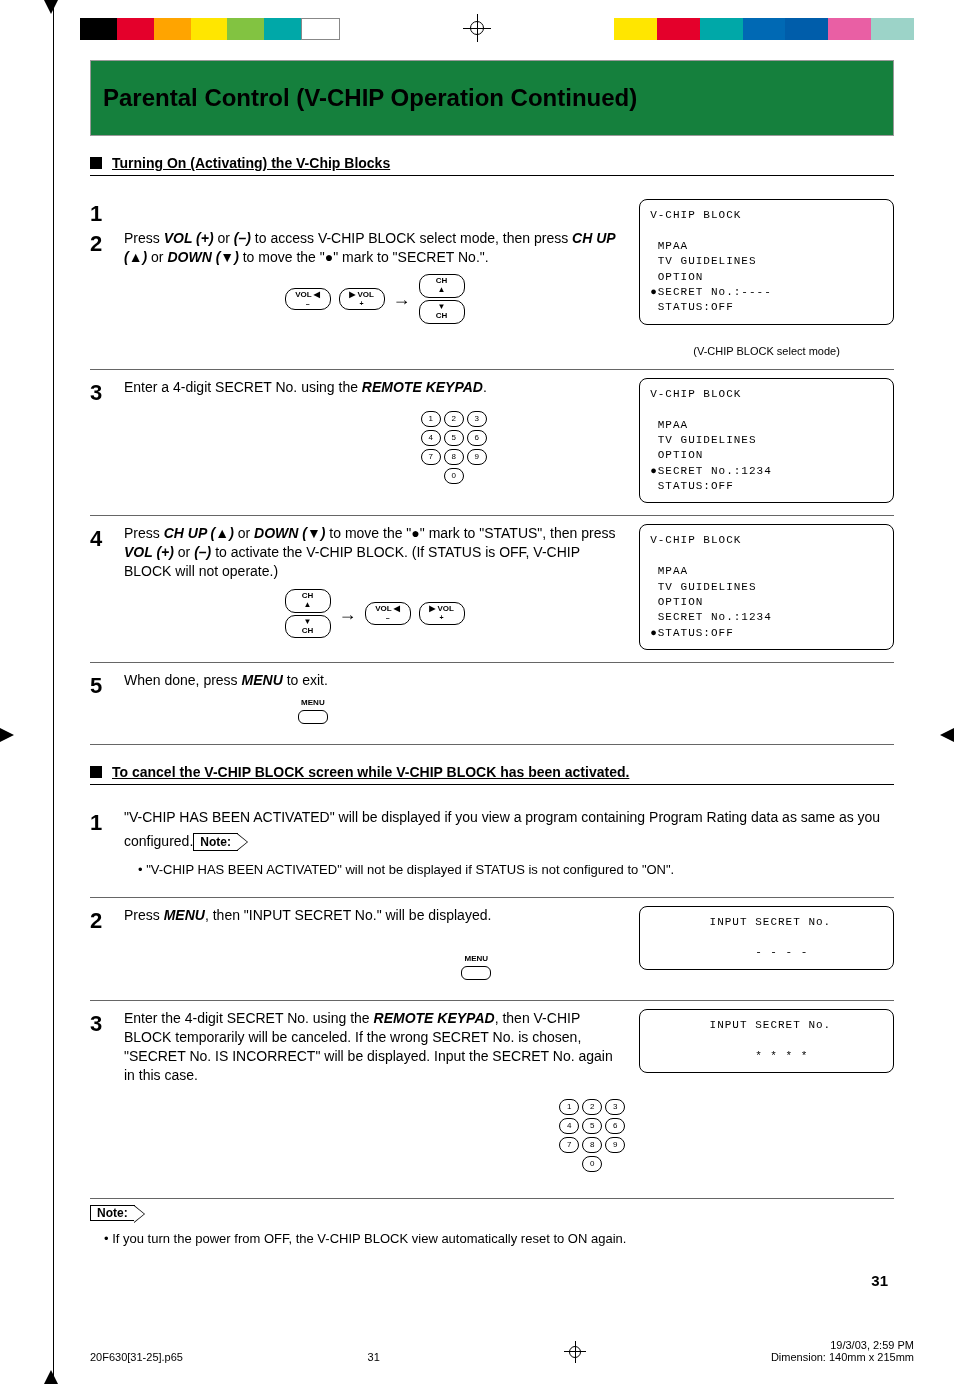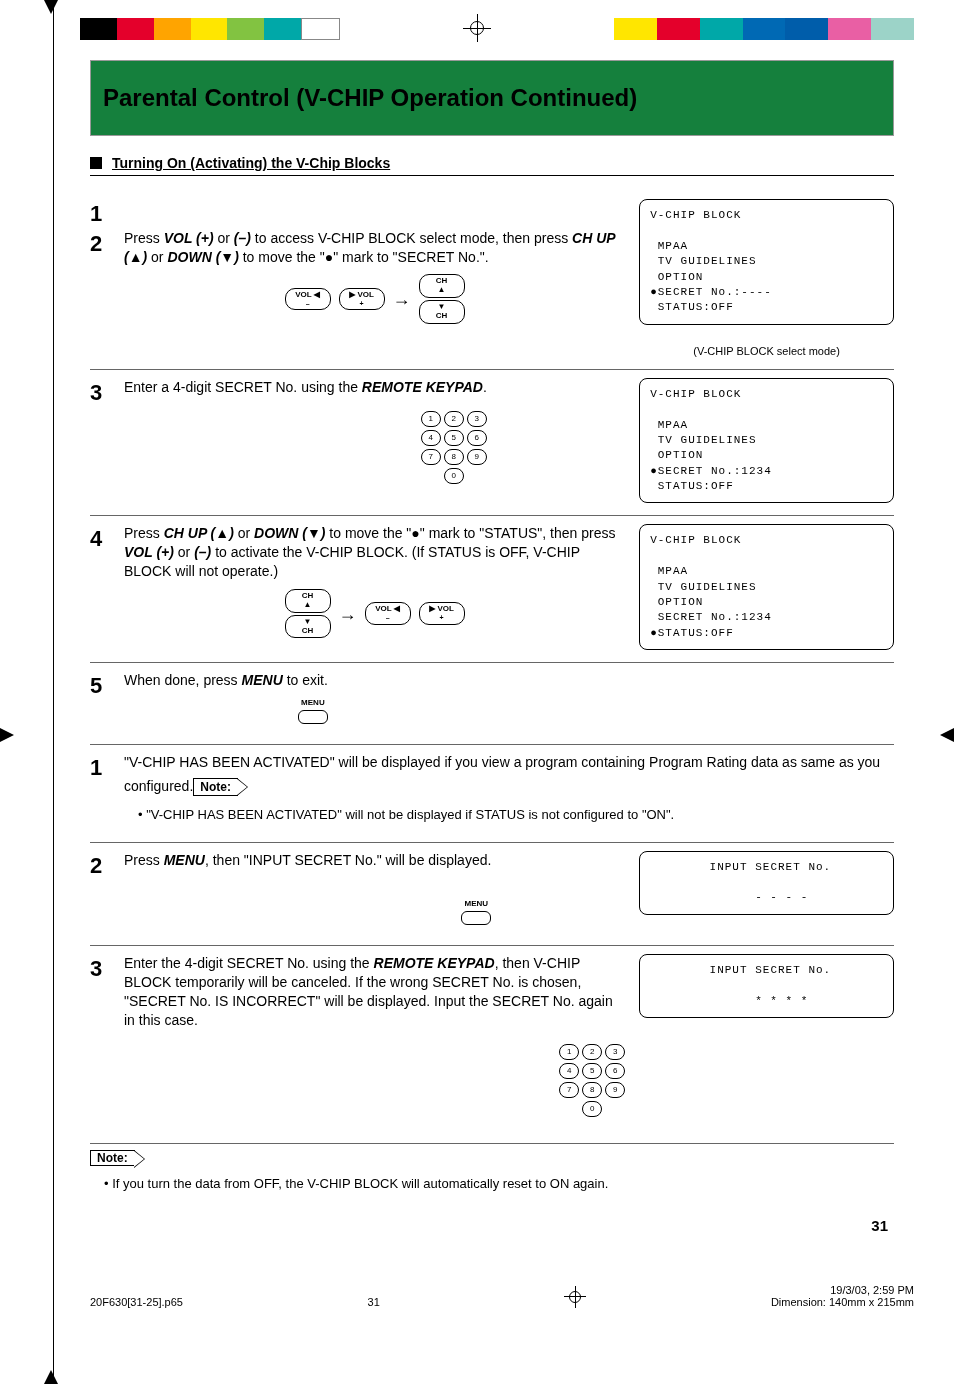--- a/index.html
+++ b/index.html
@@ -385,20 +385,24 @@
                     <span class="cap"></span>
                   </span>
                 </div></div>
             </div>
           </div>
         </div>
         <div class="side-box"></div>
       </div>
     </div>
 
+  <div class="section-head">
+    <span class="blacksquare"></span>
+    <span>To cancel the V-CHIP BLOCK screen while V-CHIP BLOCK has been activated.</span>
+  </div>
 
   <div id="steps-b">
       <div class="step">
         <div style="flex: 2.1 1 0%; min-width: 0px;">
           <div class="step-body">
             <div style="display: flex; gap: 14px;">
               <div class="step-num">1</div>
               <div>"V-CHIP HAS BEEN ACTIVATED" will be displayed if you view a program containing Program Rating data as same as you configured.<div class="note-label">Note:<span class="b"></span></div>
           <div class="small-note">• "V-CHIP HAS BEEN ACTIVATED" will not be displayed if STATUS is not configured to "ON".</div></div>
             </div>
@@ -452,21 +456,21 @@
 
     * * * *</div>
         </div>
       </div>
     </div>
 
   <div class="note-label">
     <span>Note:</span><span class="b"></span>
   </div>
   <div class="small-note">
-    • <span>If you turn the data from OFF, the V-CHIP BLOCK will automatically reset to ON again.</span>
+    • <span>If you turn the power from OFF, the V-CHIP BLOCK view automatically reset to ON again.</span>
   </div>
 
   <div class="pageno">31</div>
 </div>
 
 <div class="footer">
   <span>20F630[31-25].p65</span>
   <span>31</span>
   <span class="mid-mark">
       <span class="r"></span>

